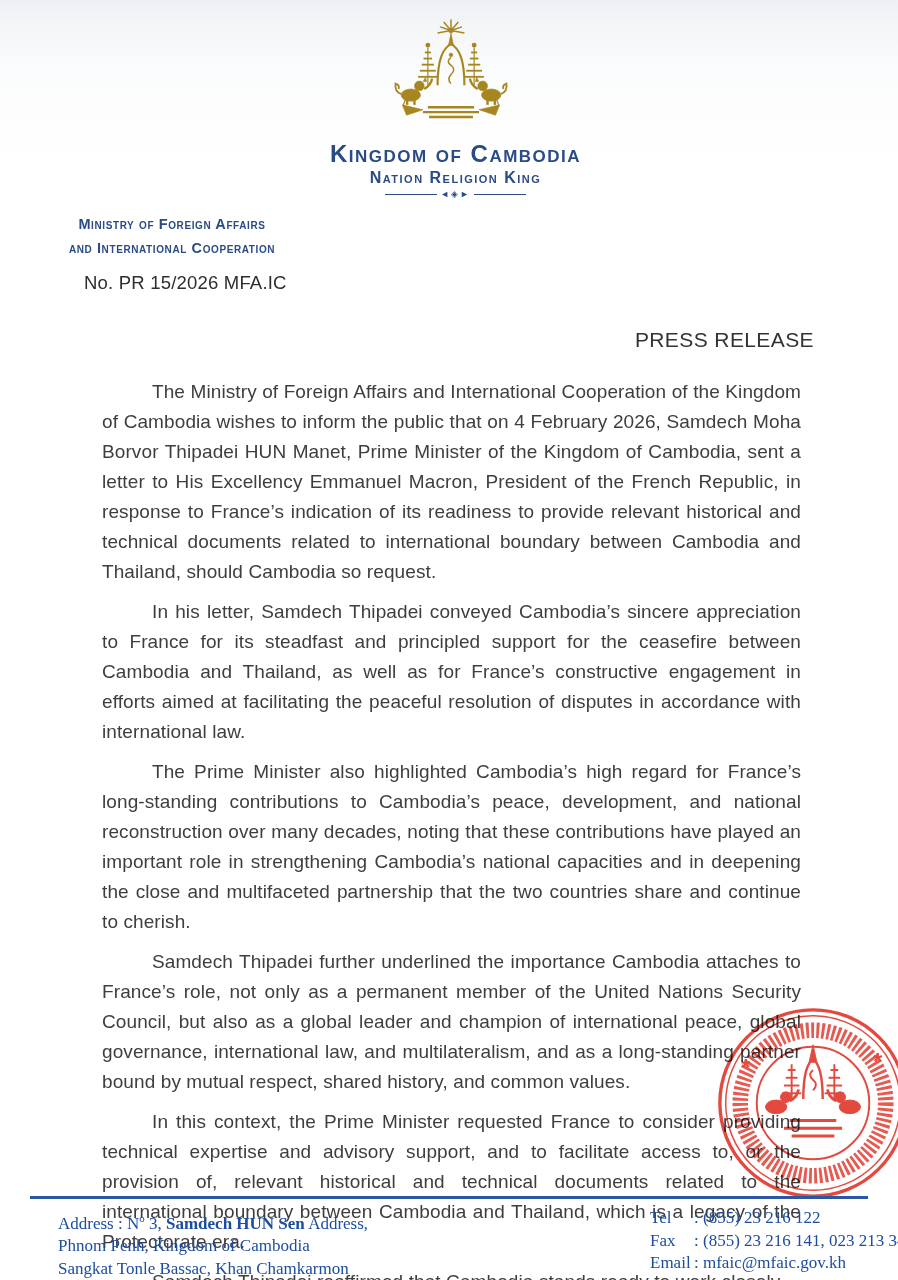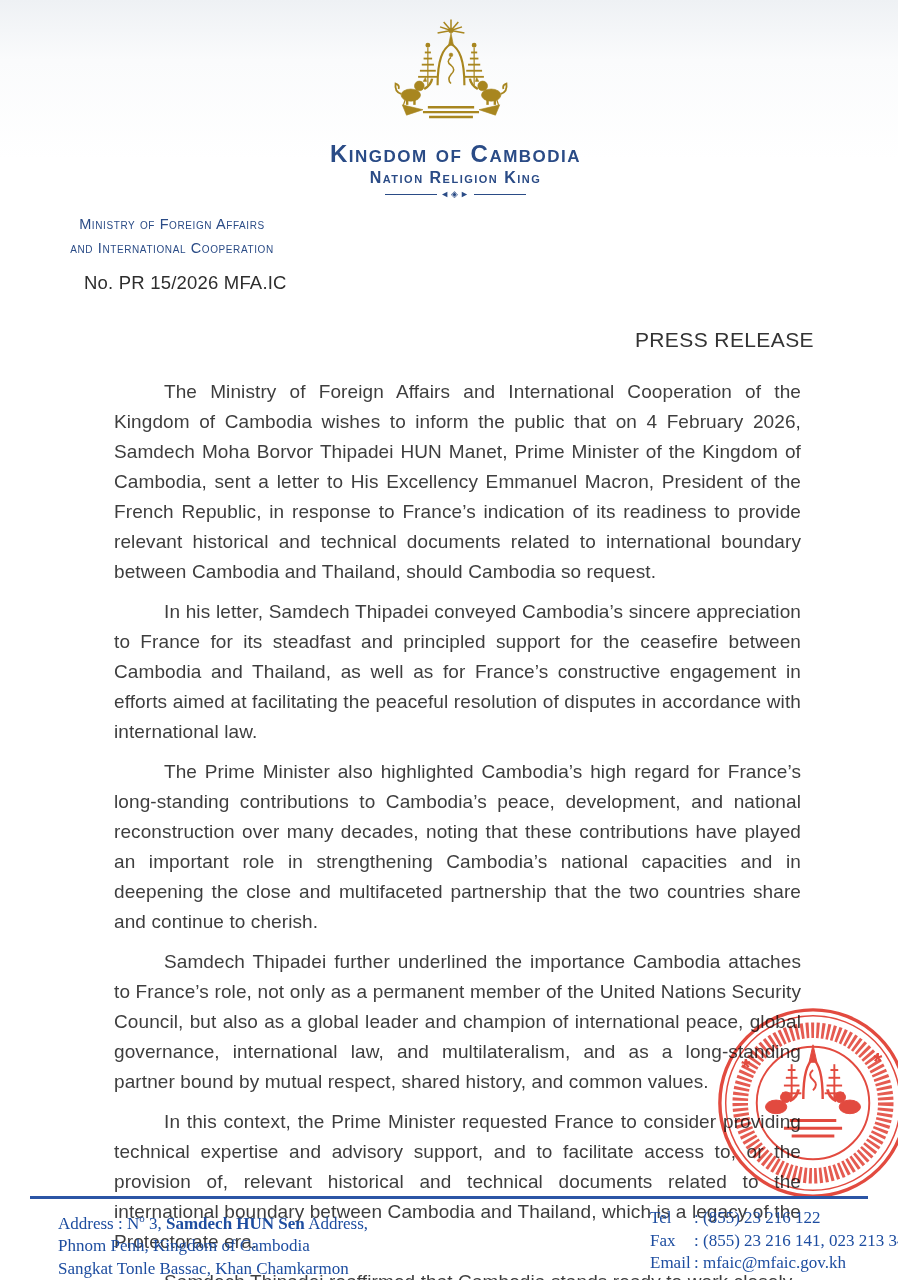--- a/index.html
+++ b/index.html
@@ -21,33 +21,33 @@
     position:absolute;left:0;top:169px;width:100%;text-align:center;
     font-variant:small-caps;font-weight:bold;font-size:16px;letter-spacing:1.5px;color:#2a4b86;
   }
   .hdr-ornament{
     position:absolute;left:0;top:189px;width:100%;text-align:center;color:#2a4b86;
     font-size:9px;letter-spacing:2px;
   }
   .hdr-ornament .bar{display:inline-block;vertical-align:middle;width:52px;height:0;border-top:1.5px solid #2a4b86;margin:0 3px;}
   .ministry{
     position:absolute;left:20px;top:212px;width:304px;text-align:center;
-    font-variant:small-caps;font-weight:normal;font-size:14.5px;letter-spacing:.6px;
+    font-variant:small-caps;font-weight:bold;font-size:14.5px;letter-spacing:.6px;
     line-height:24px;color:#2a4b86;
   }
   .refno{
     position:absolute;left:84px;top:272px;font-size:18.5px;color:#2e2e2e;letter-spacing:.2px;
   }
   .doc-title{
     position:absolute;right:97px;top:328px;font-size:21px;color:#333;letter-spacing:.4px;
   }
   
   .body-text{position:absolute;left:98px;top:377px;width:703px;}
   .body-text p{
-    margin:0 0 10px 16px;font-size:19px;line-height:30px;color:#3e3e3e;
+    margin:0 0 10px 4px;font-size:19px;line-height:30px;color:#3e3e3e;
     text-align:justify;text-indent:50px;letter-spacing:.1px;
   }
   .body-text p.last{text-align:left;}
   
   .stamp{
     position:absolute;left:716px;top:1006px;width:194px;height:194px;
     mix-blend-mode:multiply;opacity:.92;
   }
   
   .footer-rule{position:absolute;left:30px;top:1196px;width:838px;height:2.5px;background:#2b55a5;}

